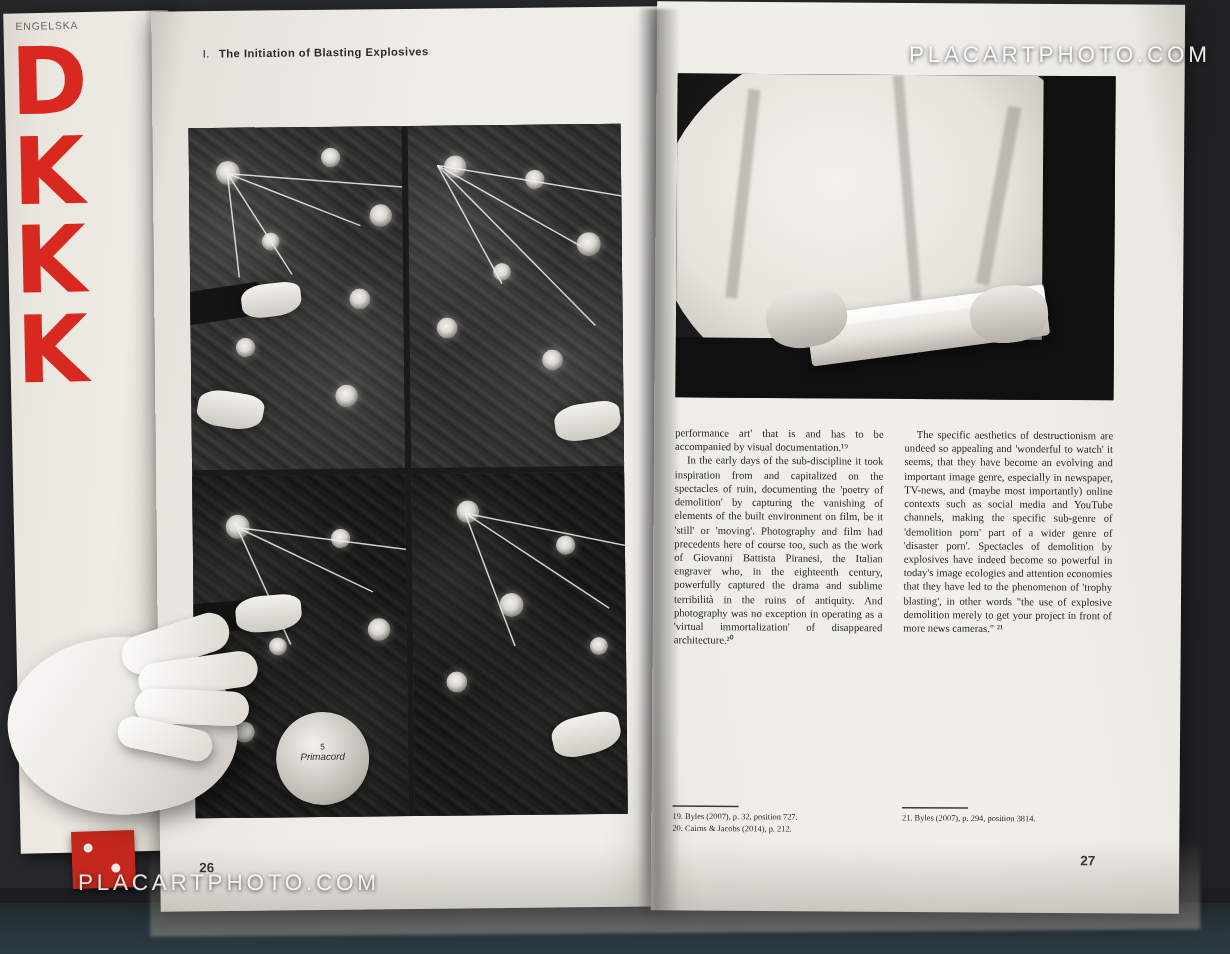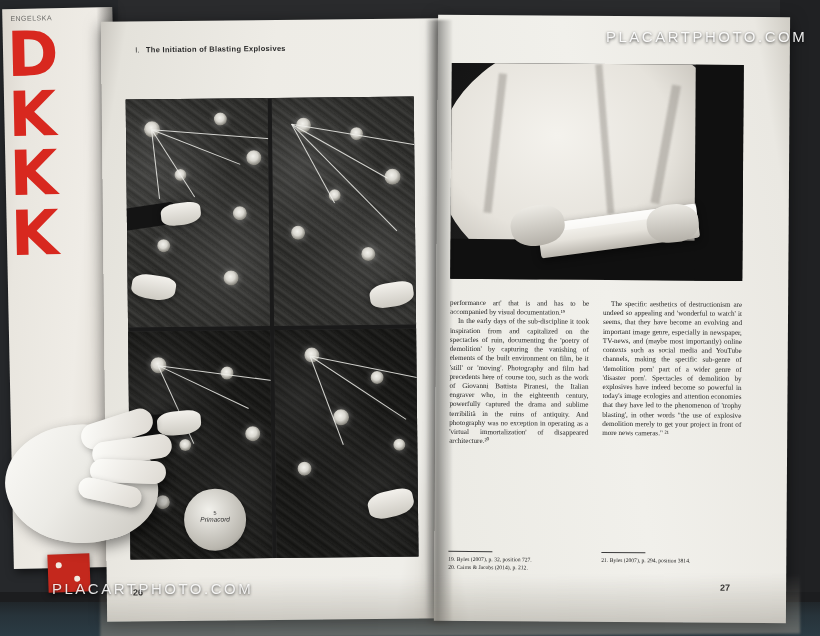--- a/index.html
+++ b/index.html
@@ -28,21 +28,21 @@
   .redbook .letters span{display:block;}
   .redbook .smalltext{position:absolute;left:8px;top:6px;font-size:7px;color:#4a4a48;
      font-family:"Liberation Sans", sans-serif;letter-spacing:.5px;opacity:.8;}
   .redbook .shadowedge{position:absolute;right:0;top:0;width:16px;height:100%;
      background:linear-gradient(90deg,rgba(0,0,0,0) 0%,rgba(0,0,0,.45) 100%);}
   .redblock{position:absolute;left:48px;bottom:44px;width:42px;height:38px;
      background:#c4281d;transform:rotate(-2deg);box-shadow:0 2px 6px rgba(0,0,0,.5);}
   .redblock .dot{position:absolute;width:6px;height:6px;background:#f2ece2;border-radius:50%;}
 
   
-  .book{position:absolute;left:96px;top:16px;width:700px;height:614px;}
+  .book{position:absolute;left:96px;top:2px;width:700px;height:614px;}
   .page{position:absolute;background:#e9e7e0;box-shadow:0 4px 16px rgba(0,0,0,.55);}
   .page-left{left:8px;top:4px;width:340px;height:600px;
      background:linear-gradient(100deg,#c9c6bf 0%,#e4e2db 6%,#eeece6 40%,#efeee9 88%,#d8d5cd 100%);
      transform:rotate(-0.6deg);}
   .page-right{left:340px;top:0px;width:352px;height:606px;
      background:linear-gradient(80deg,#d5d2ca 0%,#ecebe5 8%,#f1f0eb 50%,#eae8e2 92%,#cfccc4 100%);
      transform:rotate(0.4deg);}
   .gutter{position:absolute;left:330px;top:4px;width:26px;height:604px;
      background:linear-gradient(90deg,rgba(0,0,0,.02),rgba(0,0,0,.38) 45%,rgba(0,0,0,.30) 55%,rgba(0,0,0,.03));
      filter:blur(1px);}

